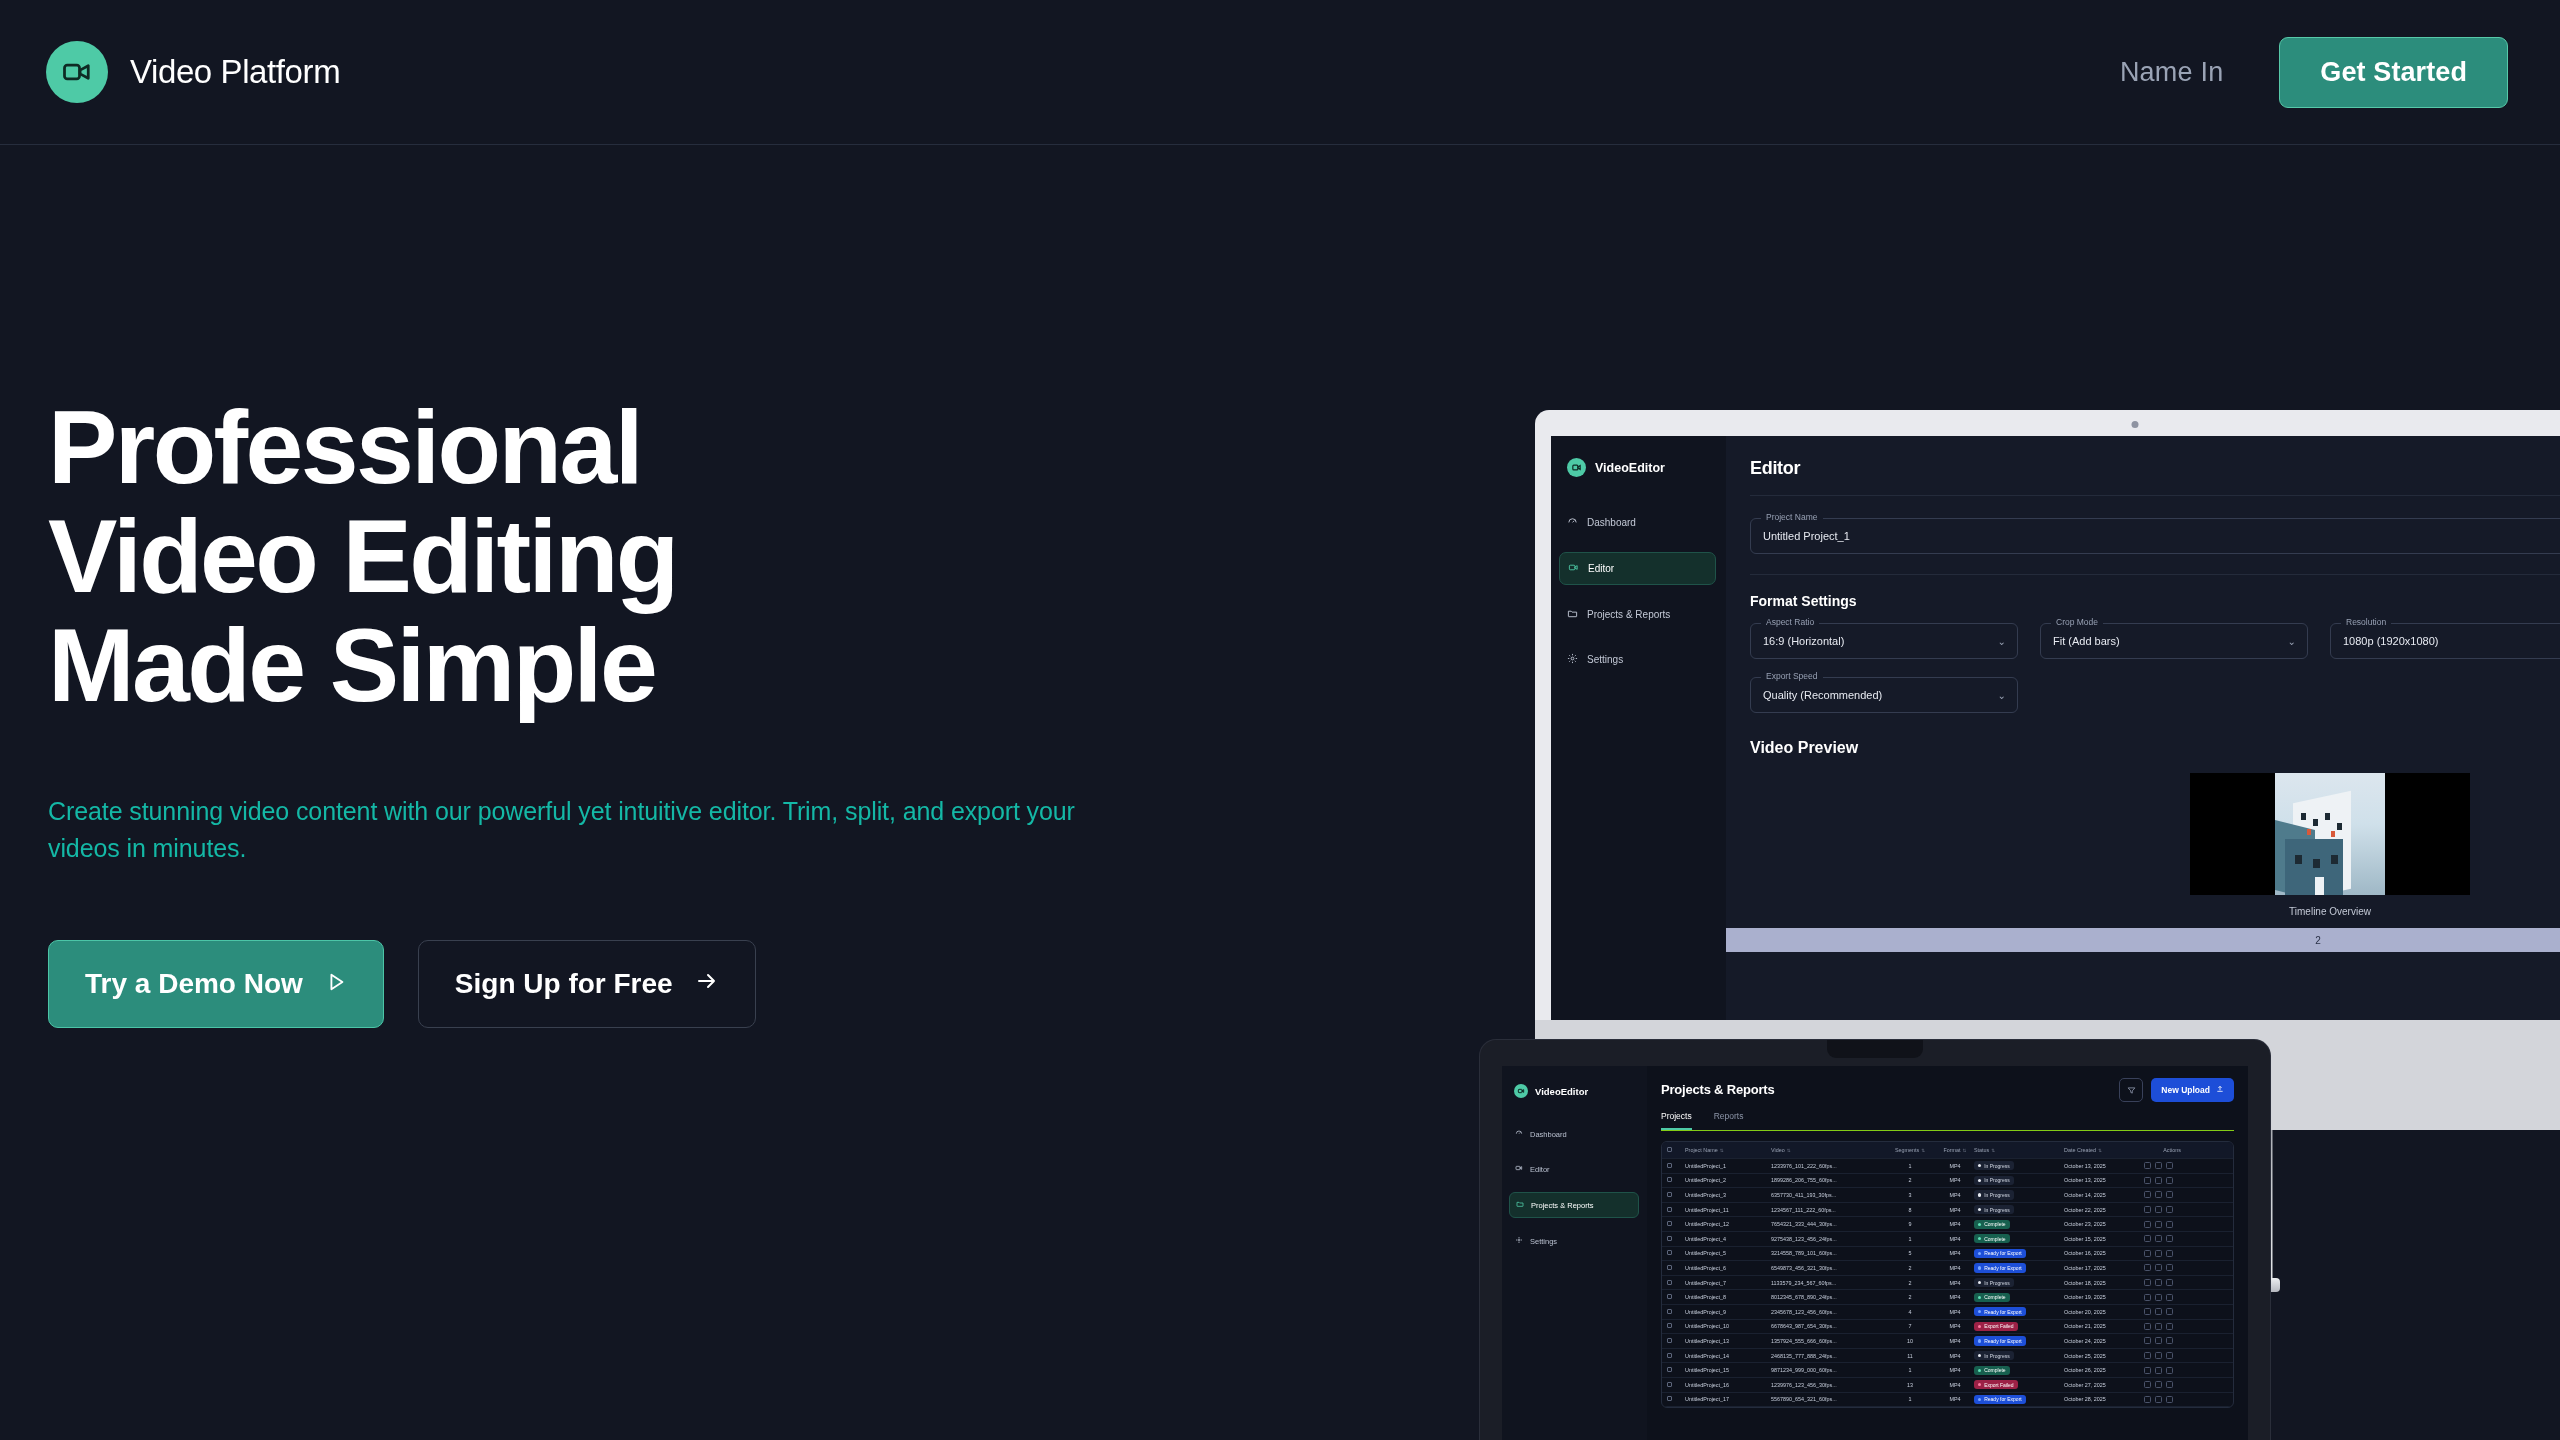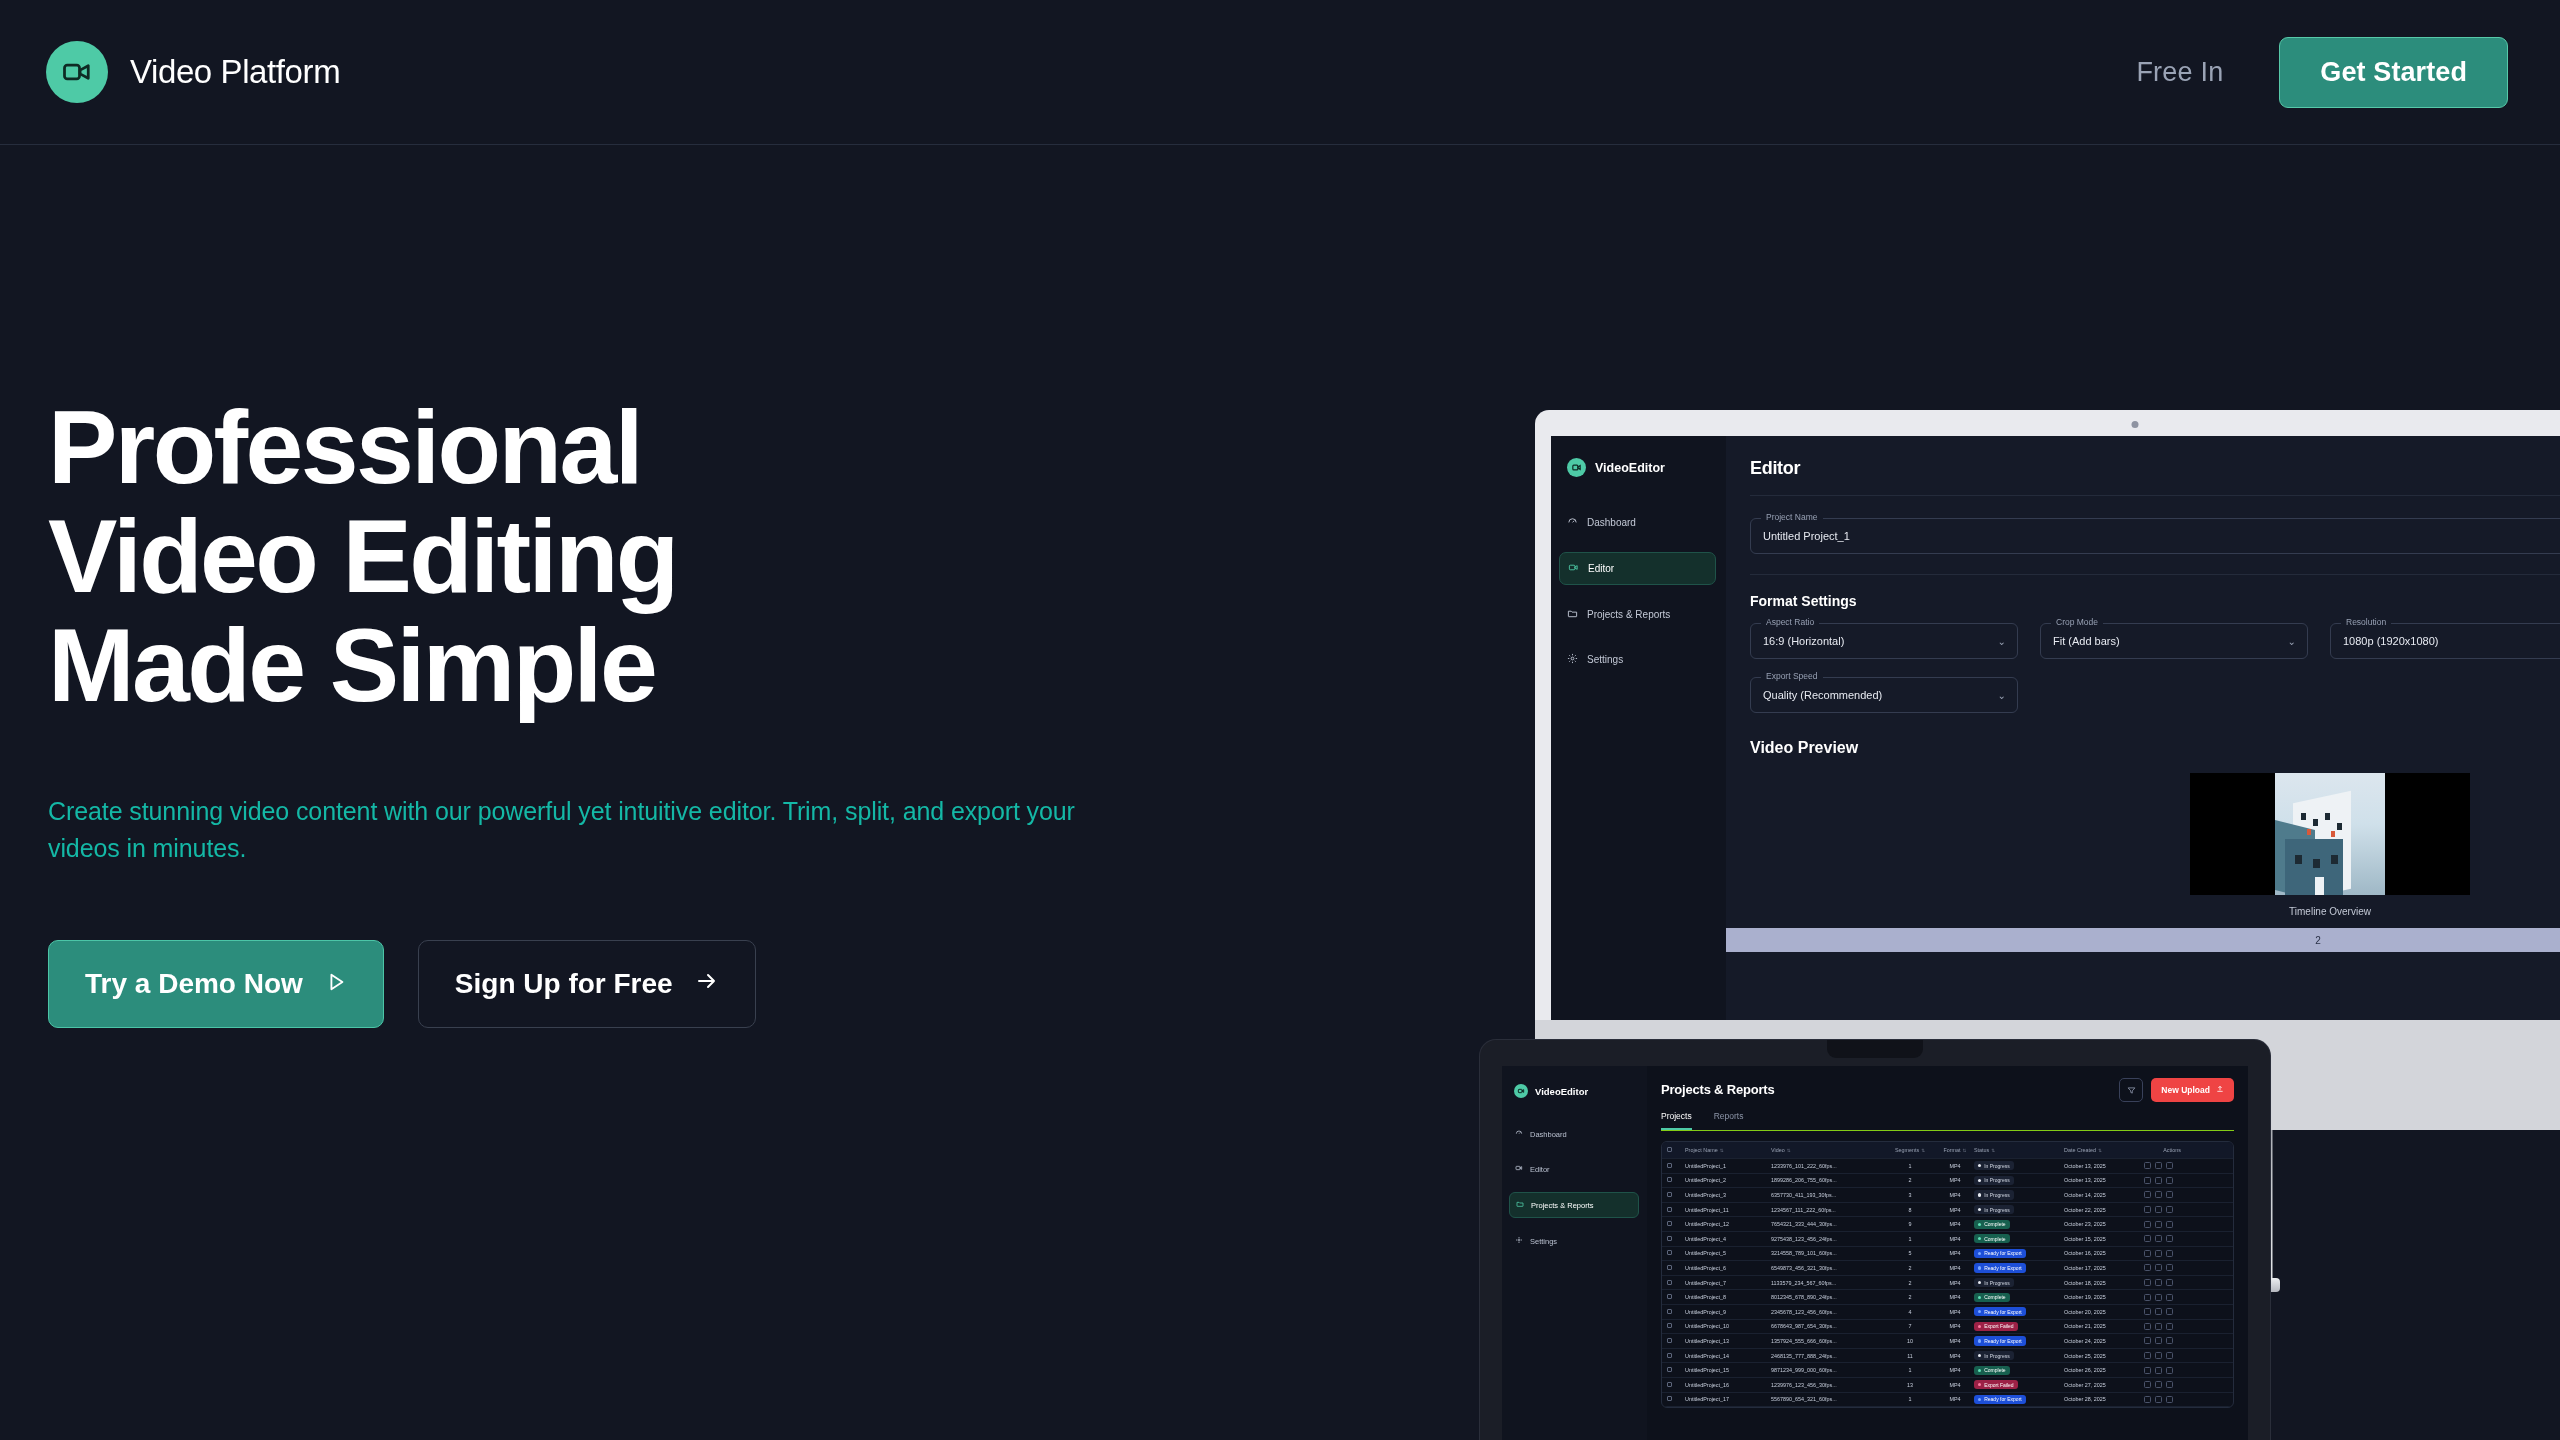--- a/index.html
+++ b/index.html
@@ -142,21 +142,21 @@
     display:flex; align-items:center; justify-content:center; }
   .lp-brand-name{ font-size:9.5px; font-weight:bold; }
   .lp-nav{ display:flex; align-items:center; gap:7px; margin:0 8px 11px 7px;
     padding:7px 6px; border-radius:6px; font-size:7.5px; color:#b9c0cf; }
   .lp-nav.active{ background:#14302c; border:1px solid #1f5349; color:#fff; }
   .lp-main{ flex:1; padding:16px 14px 0 14px; position:relative; }
   .lp-title{ font-size:13px; font-weight:bold; letter-spacing:-0.2px; }
   .lp-actions{ position:absolute; right:14px; top:12px; display:flex; gap:8px; align-items:center; }
   .lp-filter{ width:24px; height:24px; border:1px solid #39415a; border-radius:5px;
     display:flex; align-items:center; justify-content:center; }
-  .lp-upload{ background:#ef4444; border-radius:5px; height:24px; padding:0 10px;
+  .lp-upload{ background:#1d4ed8; border-radius:5px; height:24px; padding:0 10px;
     display:flex; align-items:center; gap:6px; font-size:8.5px; font-weight:bold; }
   .lp-tabs{ display:flex; gap:22px; margin-top:14px; border-bottom:1px solid #84cc16; }
   .lp-tab{ font-size:8.5px; color:#8c95a8; padding-bottom:7px; }
   .lp-tab.active{ color:#fff; border-bottom:2px solid #4ecaa6; }
   .lp-table{ margin-top:10px; border:1px solid #242c3d; border-radius:6px; overflow:hidden; }
   .lp-tr{ display:flex; align-items:center; height:14.6px; font-size:5.4px;
     color:#c7cedc; border-bottom:1px solid #1a2130; padding:0 5px; }
   .lp-tr.head{ height:17px; color:#98a1b3; background:#121828; font-size:5.4px; }
   .c-chk{ width:18px; } .c-name{ width:86px; } .c-vid{ width:113px; }
   .c-seg{ width:52px; text-align:center; } .c-fmt{ width:38px; text-align:center; }
@@ -176,21 +176,21 @@
   <div class="brand">
     <span class="brand-mark">
       <svg width="30" height="30" viewBox="0 0 24 24" fill="none" stroke="#0e2a24" stroke-width="2.2" stroke-linecap="round" stroke-linejoin="round">
         <rect x="2" y="6.5" width="12" height="11" rx="2.2"></rect>
         <path d="M14.5 10.5 L21 7 V17 L14.5 13.5 Z"></path>
       </svg>
     </span>
     <span class="brand-name">Video Platform</span>
   </div>
   <div class="header-right">
-    <a class="signin-link">Free In</a>
+    <a class="signin-link">Name In</a>
     <button class="get-started-btn">Get Started</button>
   </div>
 </div>
 
 <div class="hero-copy">
   <h1 class="hero-title">
     <div>Professional</div>
     <div>Video Editing</div>
     <div>Made Simple</div>
   </h1>

